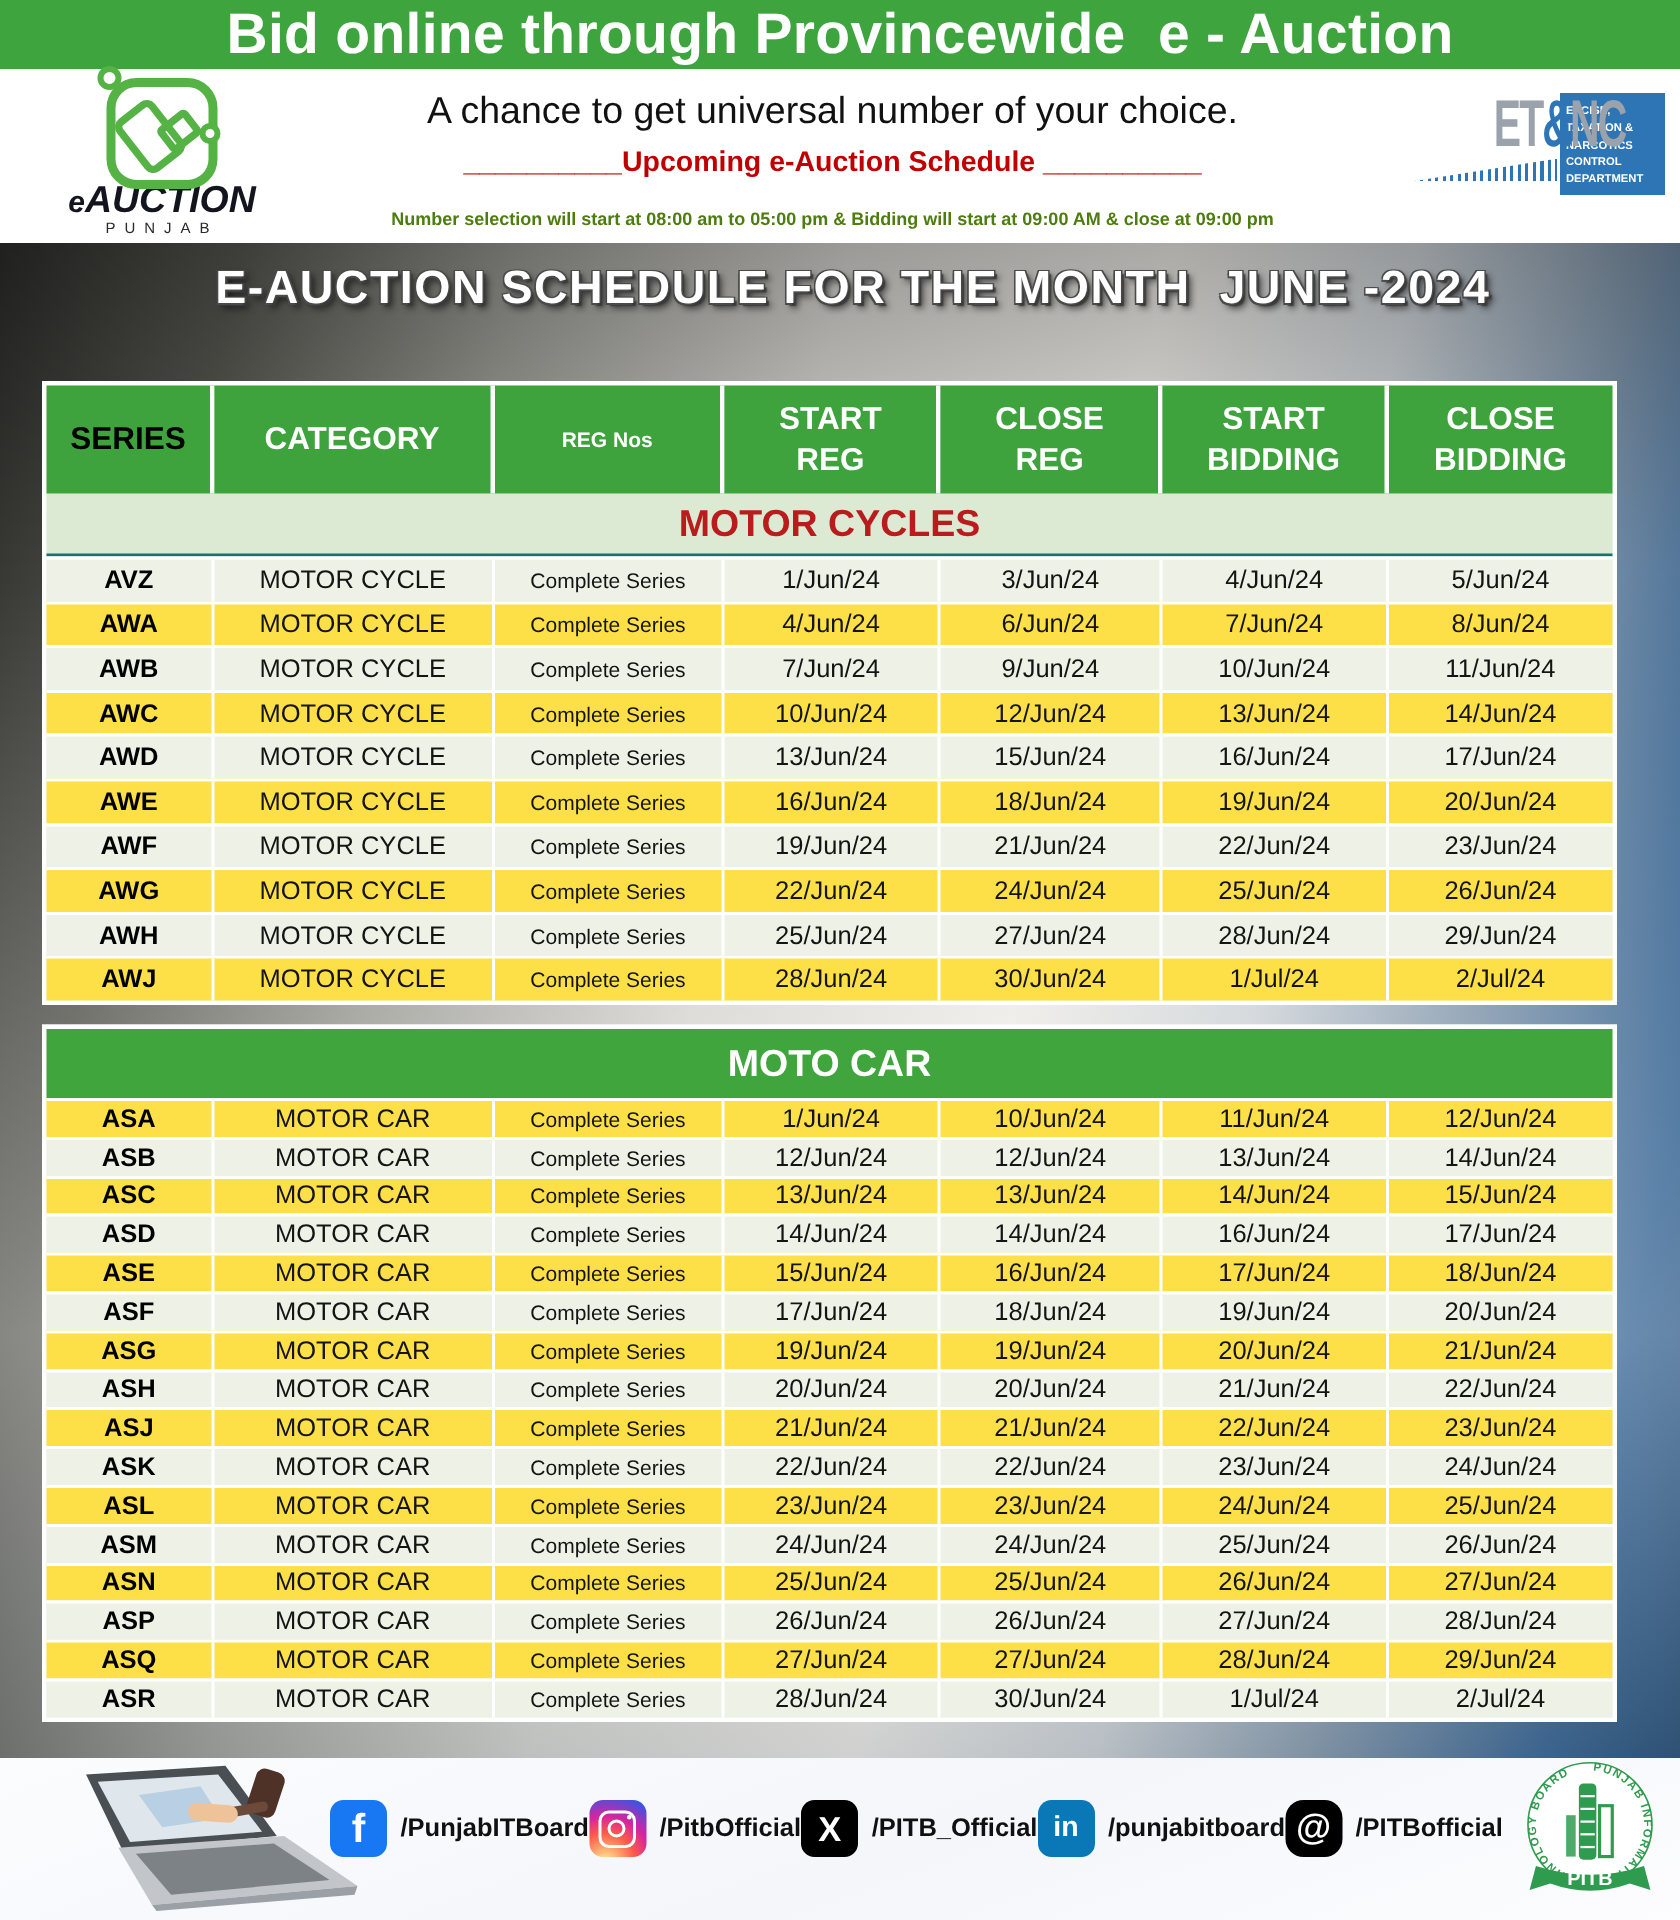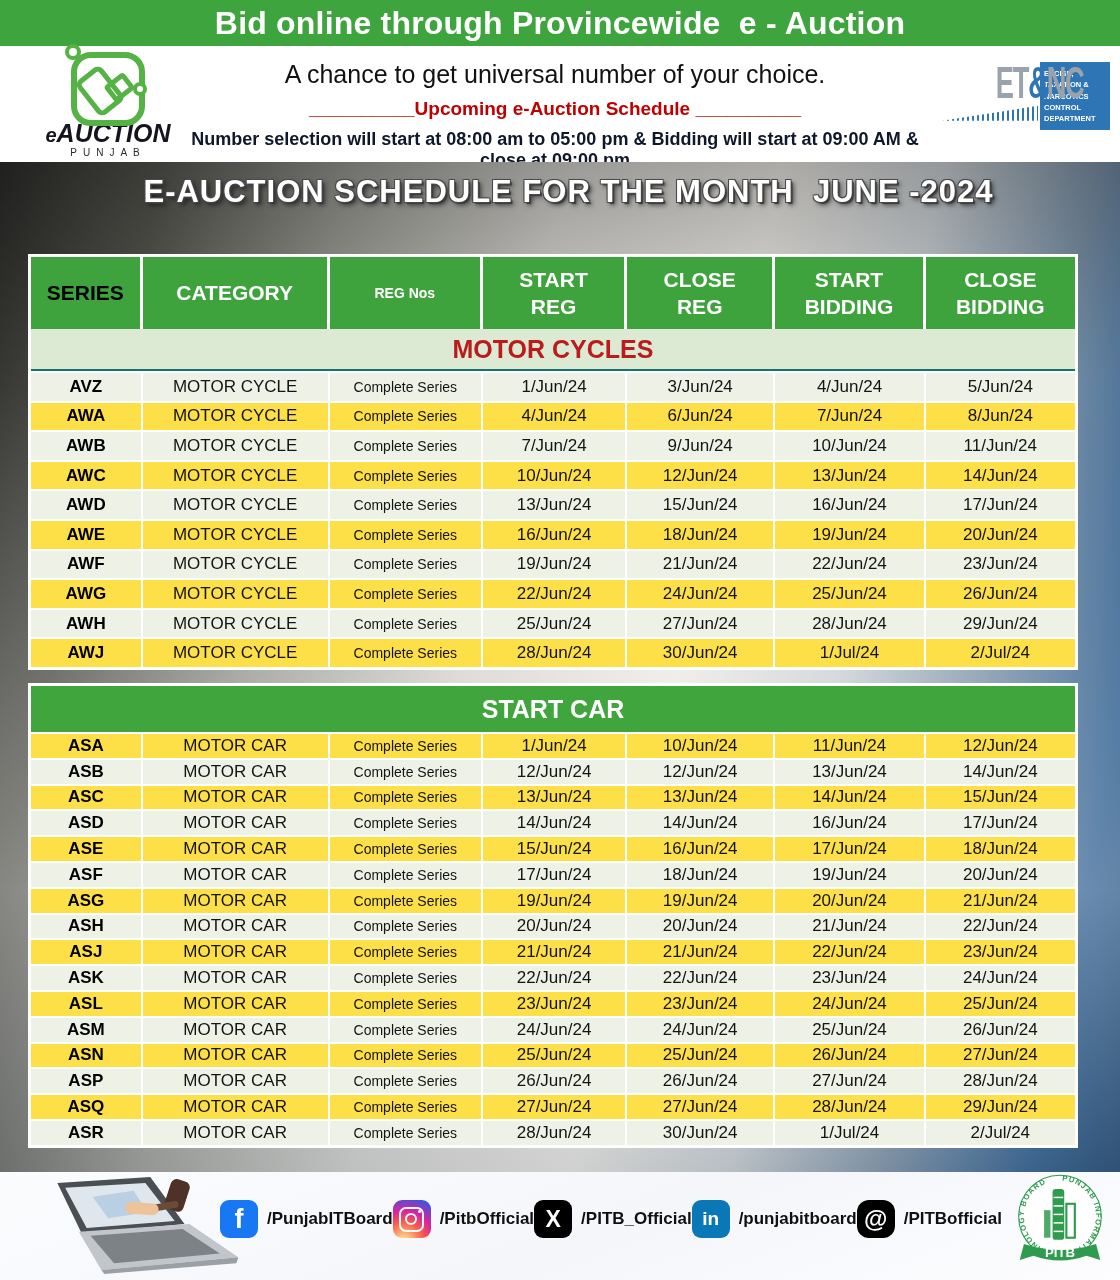--- a/index.html
+++ b/index.html
@@ -2,28 +2,28 @@
 <html><head>
 <meta charset="utf-8">
 <style>
   html,body{margin:0;padding:0;}
   body{width:1120px;height:1280px;font-family:"Liberation Sans",sans-serif;background:#fff;}
   #poster{position:relative;width:1120px;height:1280px;overflow:hidden;background:#fff;}
 
   
   .banner{position:absolute;left:0;top:0;width:100%;height:46px;background:#3ea53e;
           display:flex;align-items:center;justify-content:center;}
-  .banner-text{color:#fff;font-weight:800;font-size:32px;white-space:pre;letter-spacing:.2px;}
+  .banner-text{color:#fff;font-weight:800;font-size:38px;white-space:pre;letter-spacing:.2px;}
 
   
   .intro{position:absolute;left:0;top:46px;width:100%;height:116px;background:#fff;}
   .intro-center{position:absolute;left:170px;right:180px;top:8px;text-align:center;}
   .tagline{font-size:25px;color:#111;margin-top:6px;}
   .upcoming{font-size:19px;font-weight:800;color:#c00000;margin-top:9px;white-space:pre;}
-  .timing{font-size:18px;font-weight:800;color:#0f172a;margin-top:9px;}
+  .timing{font-size:12px;font-weight:800;color:#4d7c0f;margin-top:19px;}
 
   
   .ea-logo{position:absolute;left:38px;top:6px;width:140px;text-align:center;}
   .ea-badge{width:62px;height:62px;border:6px solid #55b244;border-radius:20px;position:relative;background:#fff;margin:0 auto;}
   .ea-phone{position:absolute;left:7px;top:11px;width:22px;height:34px;border:5px solid #55b244;border-radius:7px;transform:rotate(-38deg);}
   .ea-head{position:absolute;right:7px;top:19px;width:15px;height:11px;border:5px solid #55b244;border-radius:4px;transform:rotate(-38deg);}
   .ea-dot{position:absolute;left:-12px;top:-14px;width:8px;height:8px;border:4px solid #55b244;border-radius:50%;background:#fff;}
   .ea-dot2{position:absolute;right:-8px;top:24px;width:6px;height:6px;border:4px solid #55b244;border-radius:50%;background:#fff;}
   .ea-word{font-style:italic;font-weight:800;font-size:25px;color:#14141f;margin-top:-6px;line-height:1.05;}
   .ea-e{font-size:20px;}
@@ -265,21 +265,21 @@
             <div class="cell c2">Complete Series</div>
             <div class="cell c3">28/Jun/24</div>
             <div class="cell c4">30/Jun/24</div>
             <div class="cell c5">1/Jul/24</div>
             <div class="cell c6">2/Jul/24</div>
           </div>
         </div>
     </div>
 
     <div class="etable t2">
-      <div class="band-solid">START CAR</div>
+      <div class="band-solid">MOTO CAR</div>
       <div>
           <div class="trow row-green">
             <div class="cell c0">ASA</div>
             <div class="cell c1">MOTOR CAR</div>
             <div class="cell c2">Complete Series</div>
             <div class="cell c3">1/Jun/24</div>
             <div class="cell c4">10/Jun/24</div>
             <div class="cell c5">11/Jun/24</div>
             <div class="cell c6">12/Jun/24</div>
           </div>

